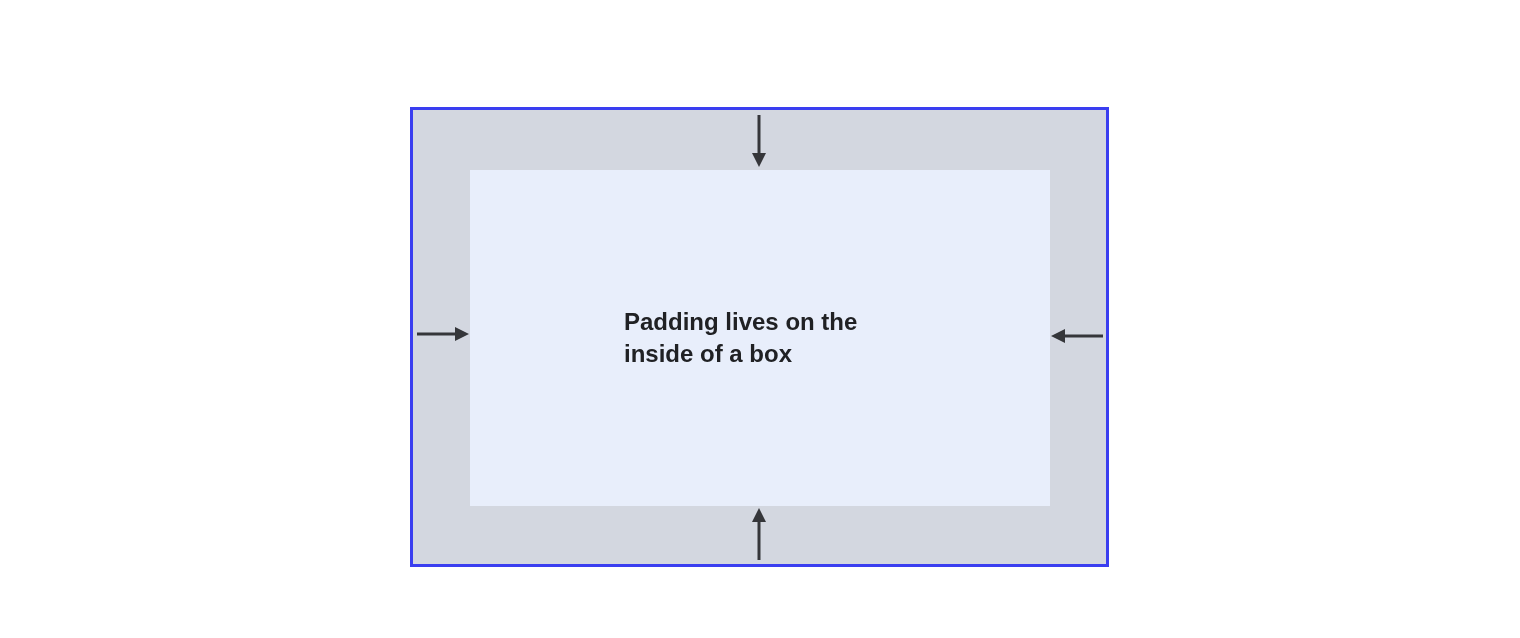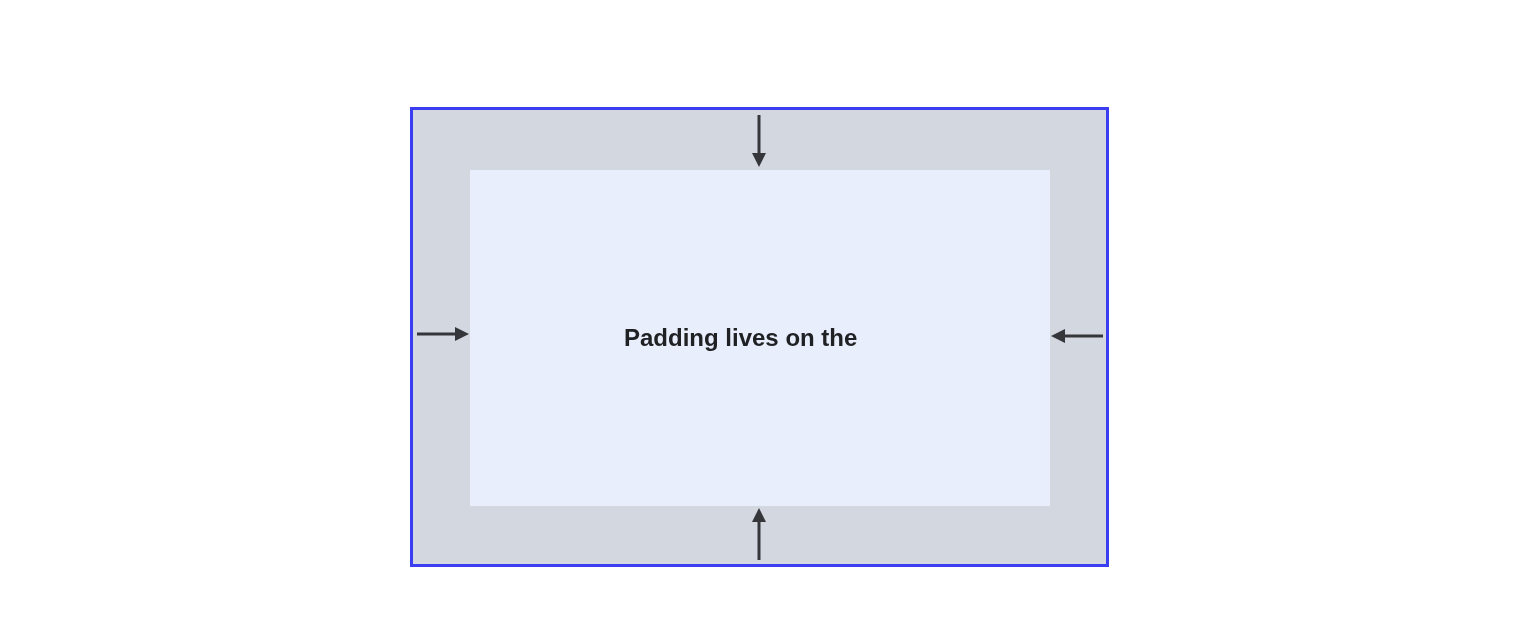--- a/index.html
+++ b/index.html
@@ -94,17 +94,18 @@
     <span class="arrow arrow-right">
       <svg width="52" height="16" viewBox="0 0 52 16">
         <line x1="12" y1="8" x2="52" y2="8"></line>
         <polygon points="14,1 14,15 0,8"></polygon>
       </svg>
     </span>
 
     <div class="inner-box">
       <div class="label">
         <span>Padding lives on the</span><br>
+        <span>inside of a box</span>
       </div>
     </div>
 
   </div>
 </div>
 
 </body></html>

